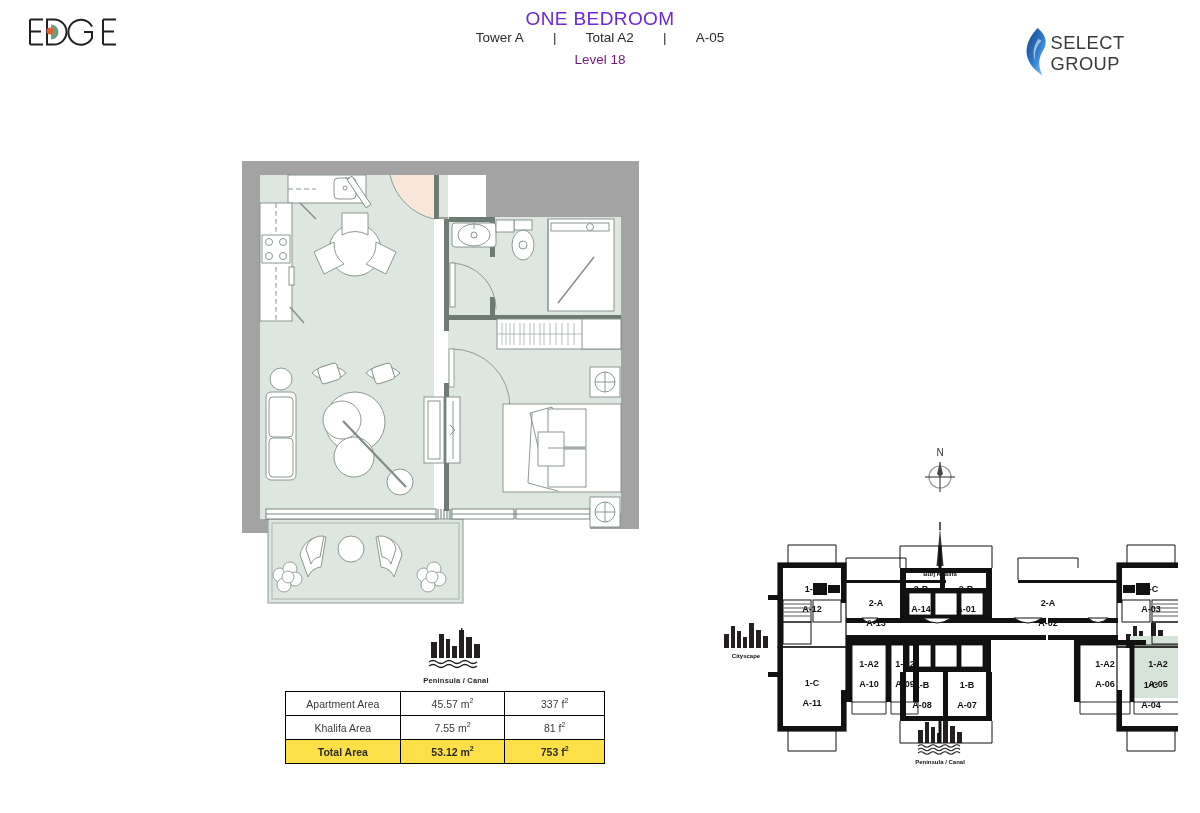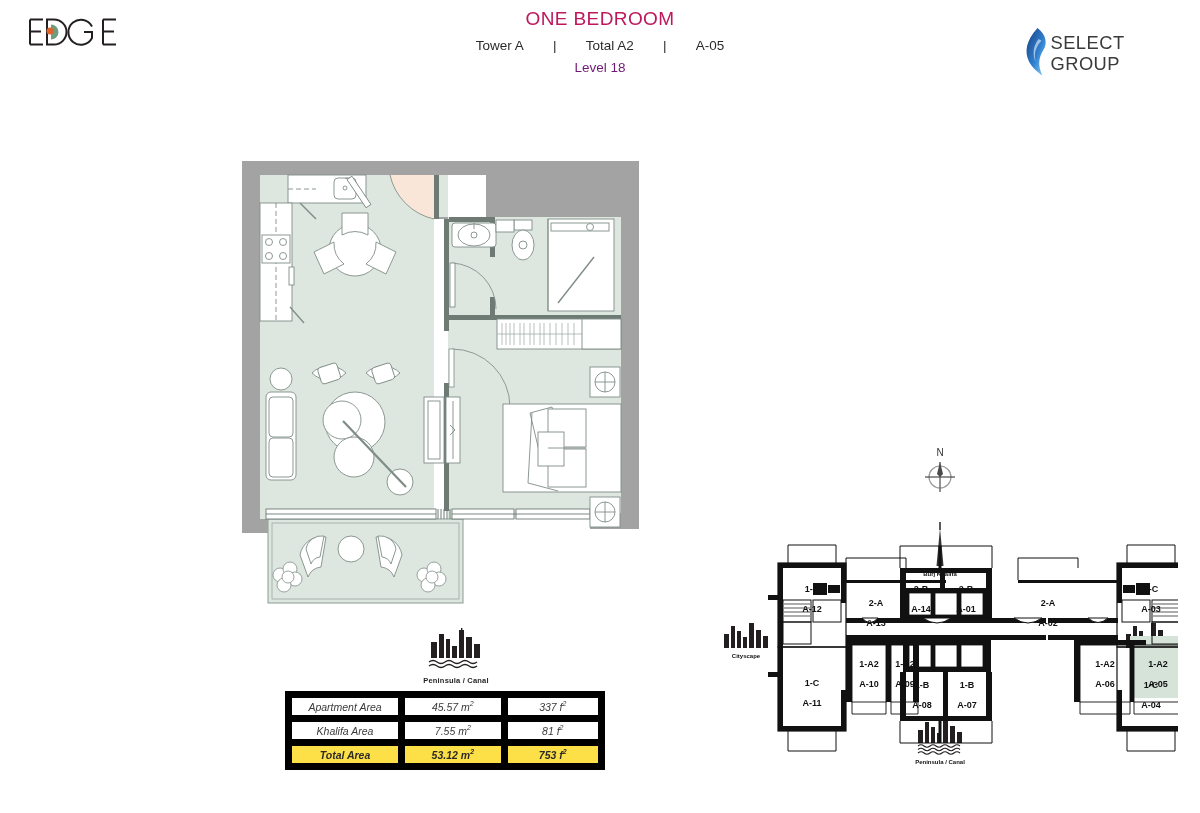--- a/index.html
+++ b/index.html
@@ -6,40 +6,40 @@
   html,body { width:1200px; height:813px; background:#ffffff; font-family:"Liberation Sans", sans-serif; }
   body { position:relative; overflow:hidden; color:#231f20; }
 
   
   #header { position:absolute; top:0; left:0; width:1200px; height:95px; }
 
   #edge-logo { position:absolute; left:28px; top:12px; width:115px; height:40px; }
   #edge-logo svg { display:block; }
 
   #title-block { position:absolute; left:380px; top:8px; width:440px; text-align:center; }
-  #main-title { font-size:19px; letter-spacing:.4px; color:#be185d; font-weight:400;text-align:center; }
-  #sub-line { margin-top:8px; font-size:13.5px; color:#2b2b2b; display:flex; justify-content:center; align-items:center; gap:0; }
+  #main-title { font-size:19px; letter-spacing:.4px; color:#6d28d9; font-weight:400;text-align:center; }
+  #sub-line { font-size:13.5px; color:#2b2b2b; display:flex; justify-content:center; align-items:center; gap:0; }
   #sub-line .seg { display:inline-block; }
   #sub-line .sep { display:inline-block; width:62px; text-align:center; color:#2b2b2b; }
   #level-line { margin-top:7px; font-size:13.5px; color:#701a75; }
 
   #select-logo { position:absolute; right:30px; top:18px; width:150px; height:52px;margin-top:8px; }
 
   
   #plan { position:absolute; left:238px; top:157px; width:405px; height:450px; }
   #plan svg { display:block; }
 
   
   #view-indicator { position:absolute; left:408px; top:628px; width:96px; text-align:center; }
   #view-indicator .vlabel { font-size:7.5px; font-weight:bold; color:#231f20; margin-top:2px; letter-spacing:.2px; }
 
   
   #area-table { position:absolute; left:285px; top:691px; width:320px; border-collapse:collapse;
                 font-size:10.5px; color:#3a3a3a; }
-  #area-table td { border:7px solid #000000; height:24px; padding:0 6px;font-style:italic; }
+  #area-table td { border:1px solid #000000; height:24px; padding:0 6px; }
   #area-table td.lbl { width:115px; text-align:center; }
   #area-table td.v1 { width:105px; text-align:center; }
   #area-table td.v2 { width:100px; text-align:center; }
   #area-table tr.total td { background:#fde047; font-weight:bold; color:#2d2a26; }
   .sup { font-size:7px; vertical-align:super; }
 
   
   #keyplan { position:absolute; left:718px; top:440px; width:460px; height:330px; }
   #keyplan svg { display:block; }
 

